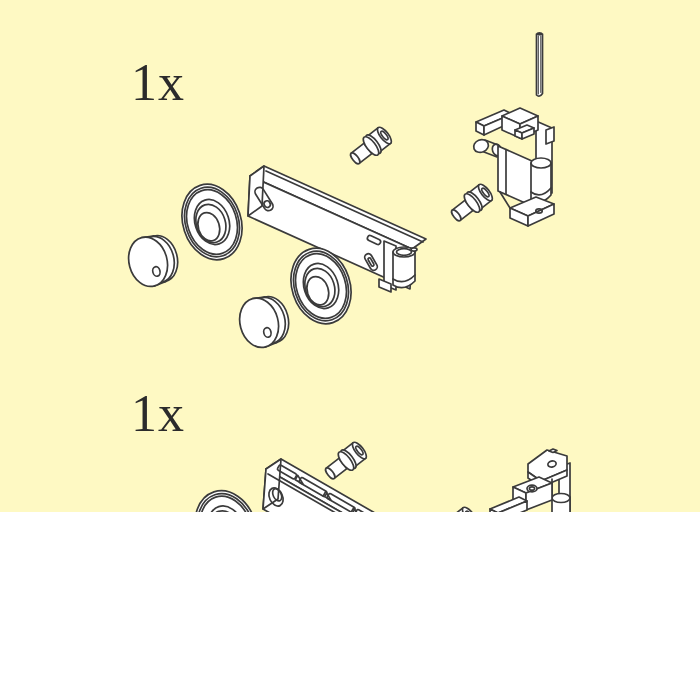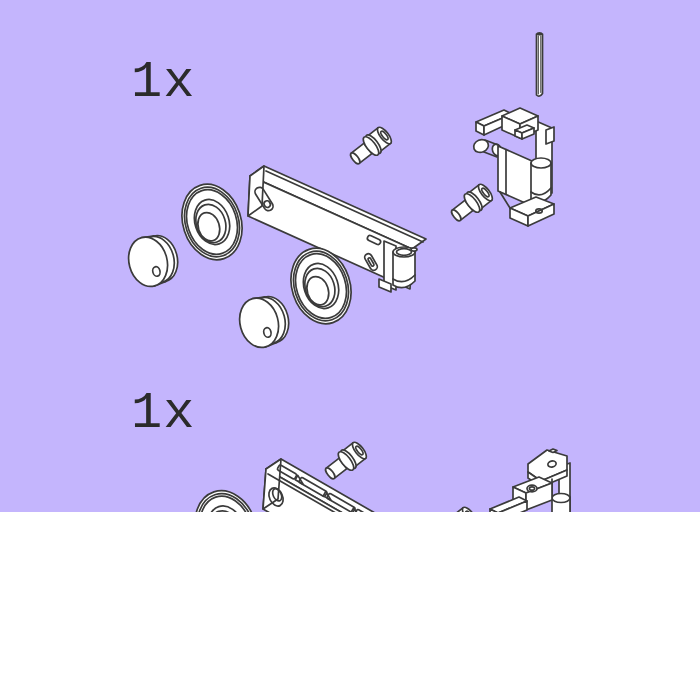--- a/index.html
+++ b/index.html
@@ -1,18 +1,18 @@
 <!DOCTYPE html>
 <html><head>
 <meta charset="utf-8">
 <style>
   html,body{margin:0;padding:0;background:#fff;}
   .stage{
-    position:relative;width:700px;height:512px;background:#c4b5fd;
-    font-family:Liberation Mono, monospace;overflow:hidden;
+    position:relative;width:700px;height:512px;background:#fef9c3;
+    font-family:Liberation Serif, serif;overflow:hidden;
   }
   .qty-label{
     position:absolute;color:#2b2b2b;font-size:52px;line-height:1;
     letter-spacing:1px;font-weight:400;user-select:none;
   }
   .qty-1{left:131px;top:57px;}
   .qty-2{left:131px;top:388px;}
   svg{position:absolute;left:0;top:0;}
   .ln{stroke:#3b3b3b;stroke-width:1.7;fill:none;stroke-linecap:round;stroke-linejoin:round;}
   .w{fill:#ffffff;}

